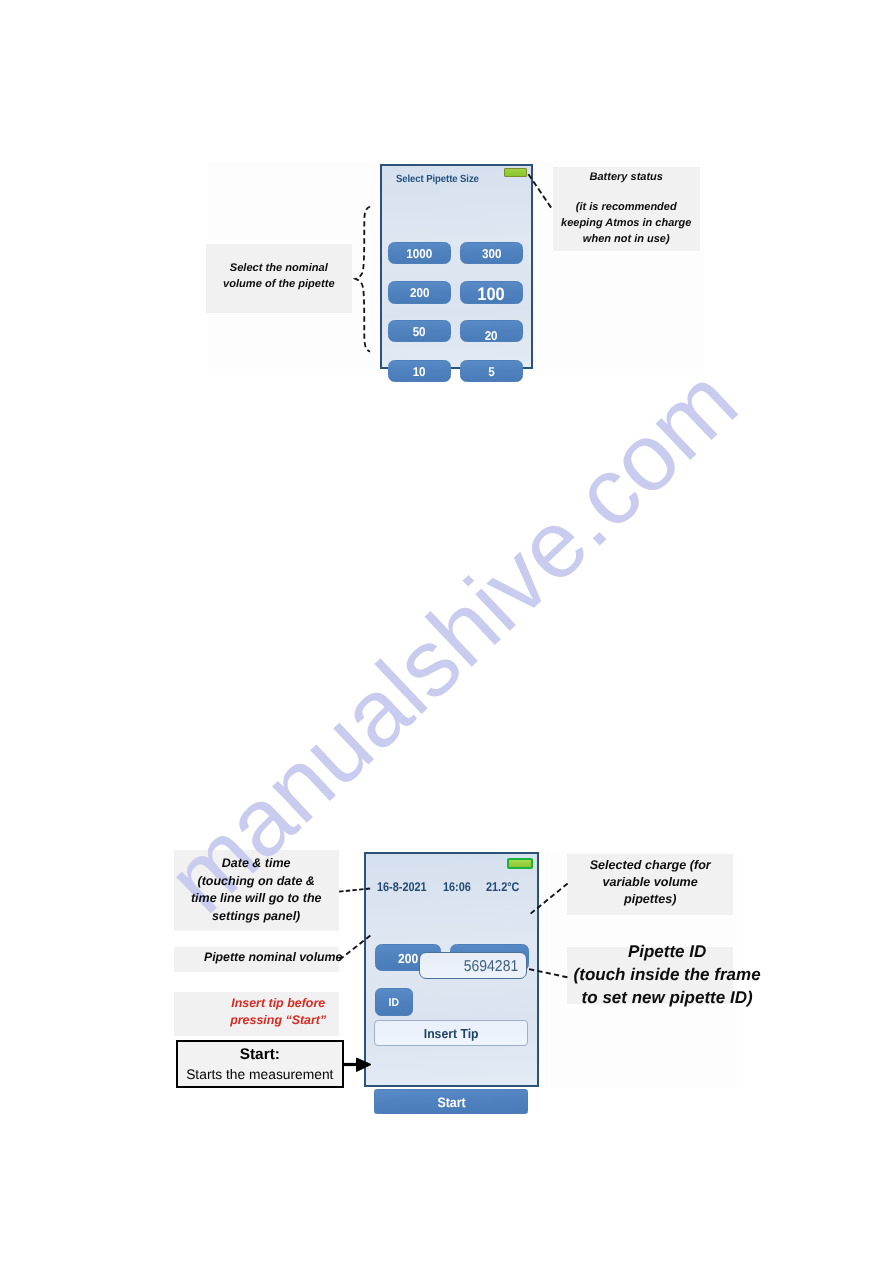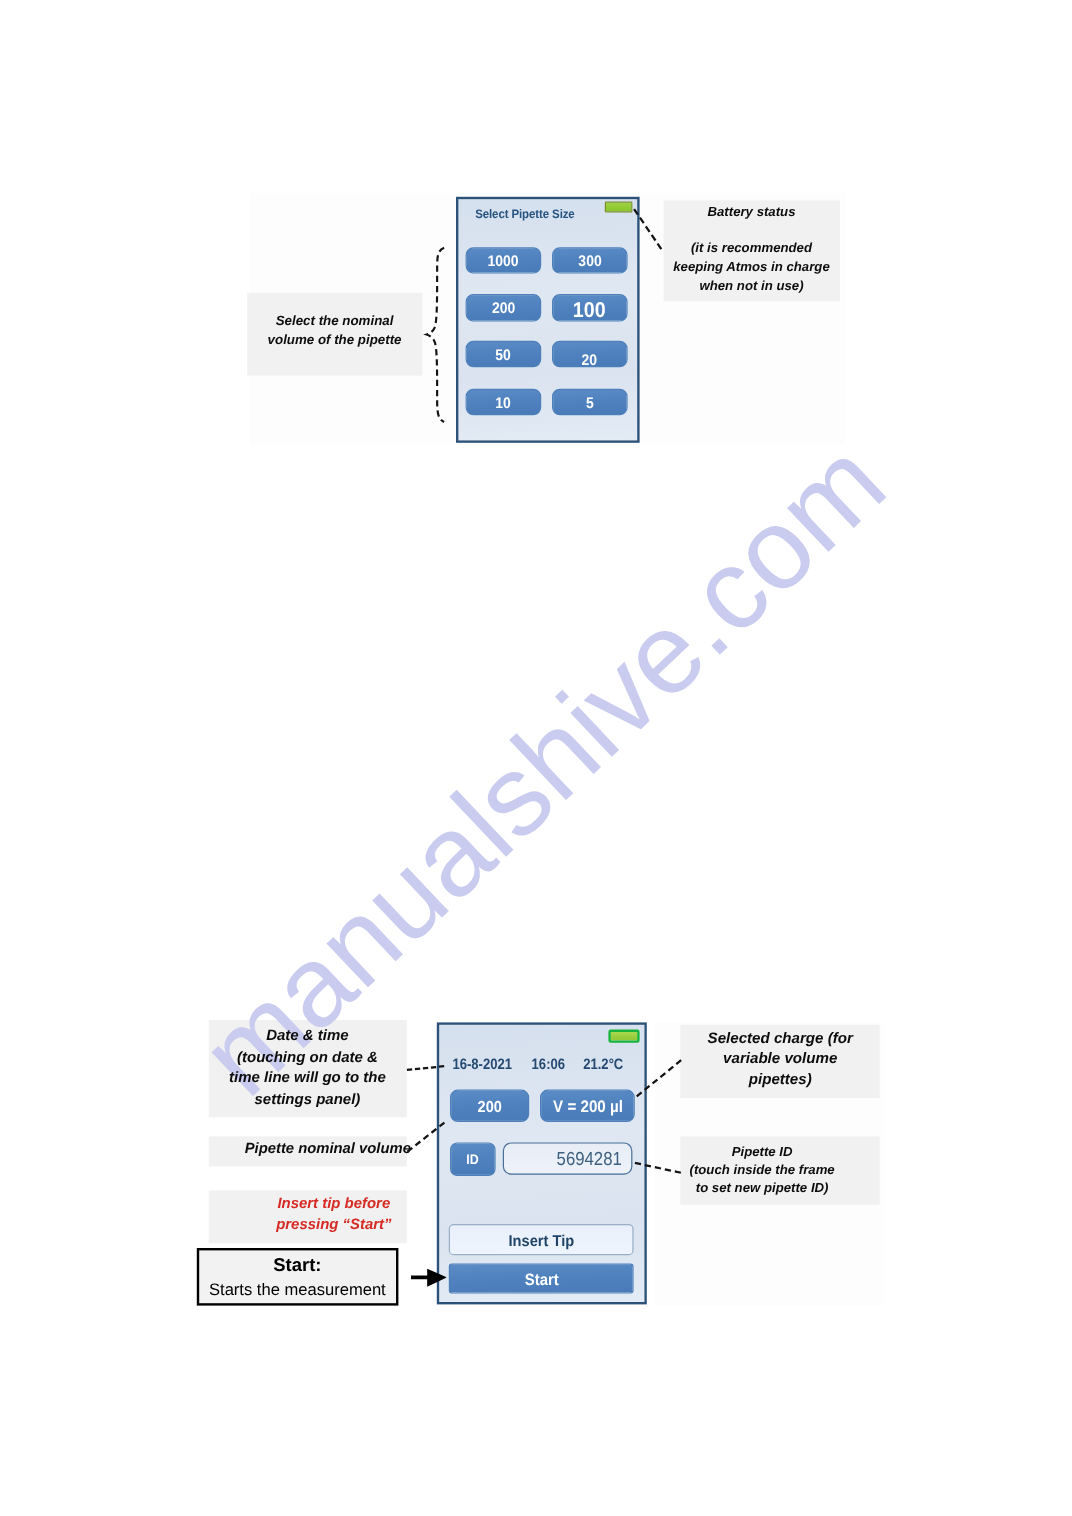--- a/index.html
+++ b/index.html
@@ -19,21 +19,21 @@
   .scrtitle{position:absolute;color:#25527f;font-weight:bold;letter-spacing:-0.1px;
             transform-origin:left center;}
   .battery{position:absolute;box-sizing:border-box;
            border:1.5px solid #7d8f2c;border-radius:1px;
            background:linear-gradient(180deg,#9ed343 0%,#92cb34 55%,#8cc62f 100%);}
   .battery.bright{border:2.1px solid #18b33a;border-radius:2px;
            background:linear-gradient(180deg,#aad84e 0%,#9ace3f 55%,#8fc936 100%);}
   .kbtn{position:absolute;box-sizing:border-box;color:#ffffff;font-weight:bold;
         border-radius:6.5px;display:flex;align-items:center;justify-content:center;
         background:linear-gradient(178deg,#5a8bc6 0%,#4e81bd 50%,#487bb7 100%);
-        border:0.8px solid #4d80ba;}
+        border:0.8px solid #4d80ba;margin-top:36px;}
   .kbtn span{display:block;transform-origin:center center;transform:scaleX(0.91);line-height:1;position:relative;top:1.3px;}
   .statusrow{position:absolute;color:#254a72;font-weight:bold;white-space:nowrap;}
   .statusrow span{display:inline-block;transform:scaleX(0.865);transform-origin:left center;}
   .idfield{position:absolute;box-sizing:border-box;border:1.5px solid #4a7099;
            border-radius:7px;background:linear-gradient(180deg,#e7edf6 0%,#eef3fa 100%);
            display:flex;align-items:center;justify-content:flex-end;color:#3f5f80;}
   .idfield span{display:block;transform:scaleX(0.89);transform-origin:left center;
            padding-left:14.4px;line-height:1;position:relative;top:1.2px;}
   .tipbtn{position:absolute;box-sizing:border-box;border:0.9px solid #9ab0c8;
           border-radius:4px;background:linear-gradient(180deg,#e9f0fa 0%,#eef4fc 100%);
@@ -179,30 +179,30 @@
 
   <div class="note" style="left:173.7px;top:946.6px;width:199px;height:25.5px;font-size:12.35px;line-height:1.27;padding-bottom:4px;">
     <span class="ln">Pipette nominal volume</span>
   </div>
 
   <div class="note red" style="left:173.7px;top:991.6px;width:165px;height:44px;font-size:12.45px;line-height:1.349;padding-bottom:3.2px;padding-left:44px;">
     <span class="ln">Insert tip before</span>
     <span class="ln">pressing “Start”</span>
   </div>
 
-  <div class="blackbox" style="left:164px;top:1039.5px;width:167.6px;height:48.8px;">
+  <div class="blackbox" style="left:176px;top:1039.5px;width:167.6px;height:48.8px;">
     <span class="t" style="font-size:15.4px;line-height:1.33;">Start:</span>
     <span class="b" style="font-size:13.8px;line-height:1.25;">Starts the measurement</span>
   </div>
 
   <div class="note" style="left:567.1px;top:853.5px;width:166.2px;height:61.7px;font-size:12.6px;line-height:1.333;padding-bottom:4px;">
     <span class="ln">Selected charge (for</span>
     <span class="ln">variable volume</span>
     <span class="ln">pipettes)</span>
   </div>
 
-  <div class="note" style="left:552px;top:947.4px;width:166.2px;height:57.1px;font-size:11px;line-height:1.338;padding-bottom:1.2px;">
+  <div class="note" style="left:584px;top:947.4px;width:166.2px;height:57.1px;font-size:17px;line-height:1.338;padding-bottom:1.2px;">
     <span class="ln">Pipette ID</span>
     <span class="ln">(touch inside the frame</span>
     <span class="ln">to set new pipette ID)</span>
   </div>
 
 </div>
 
 </body></html>

